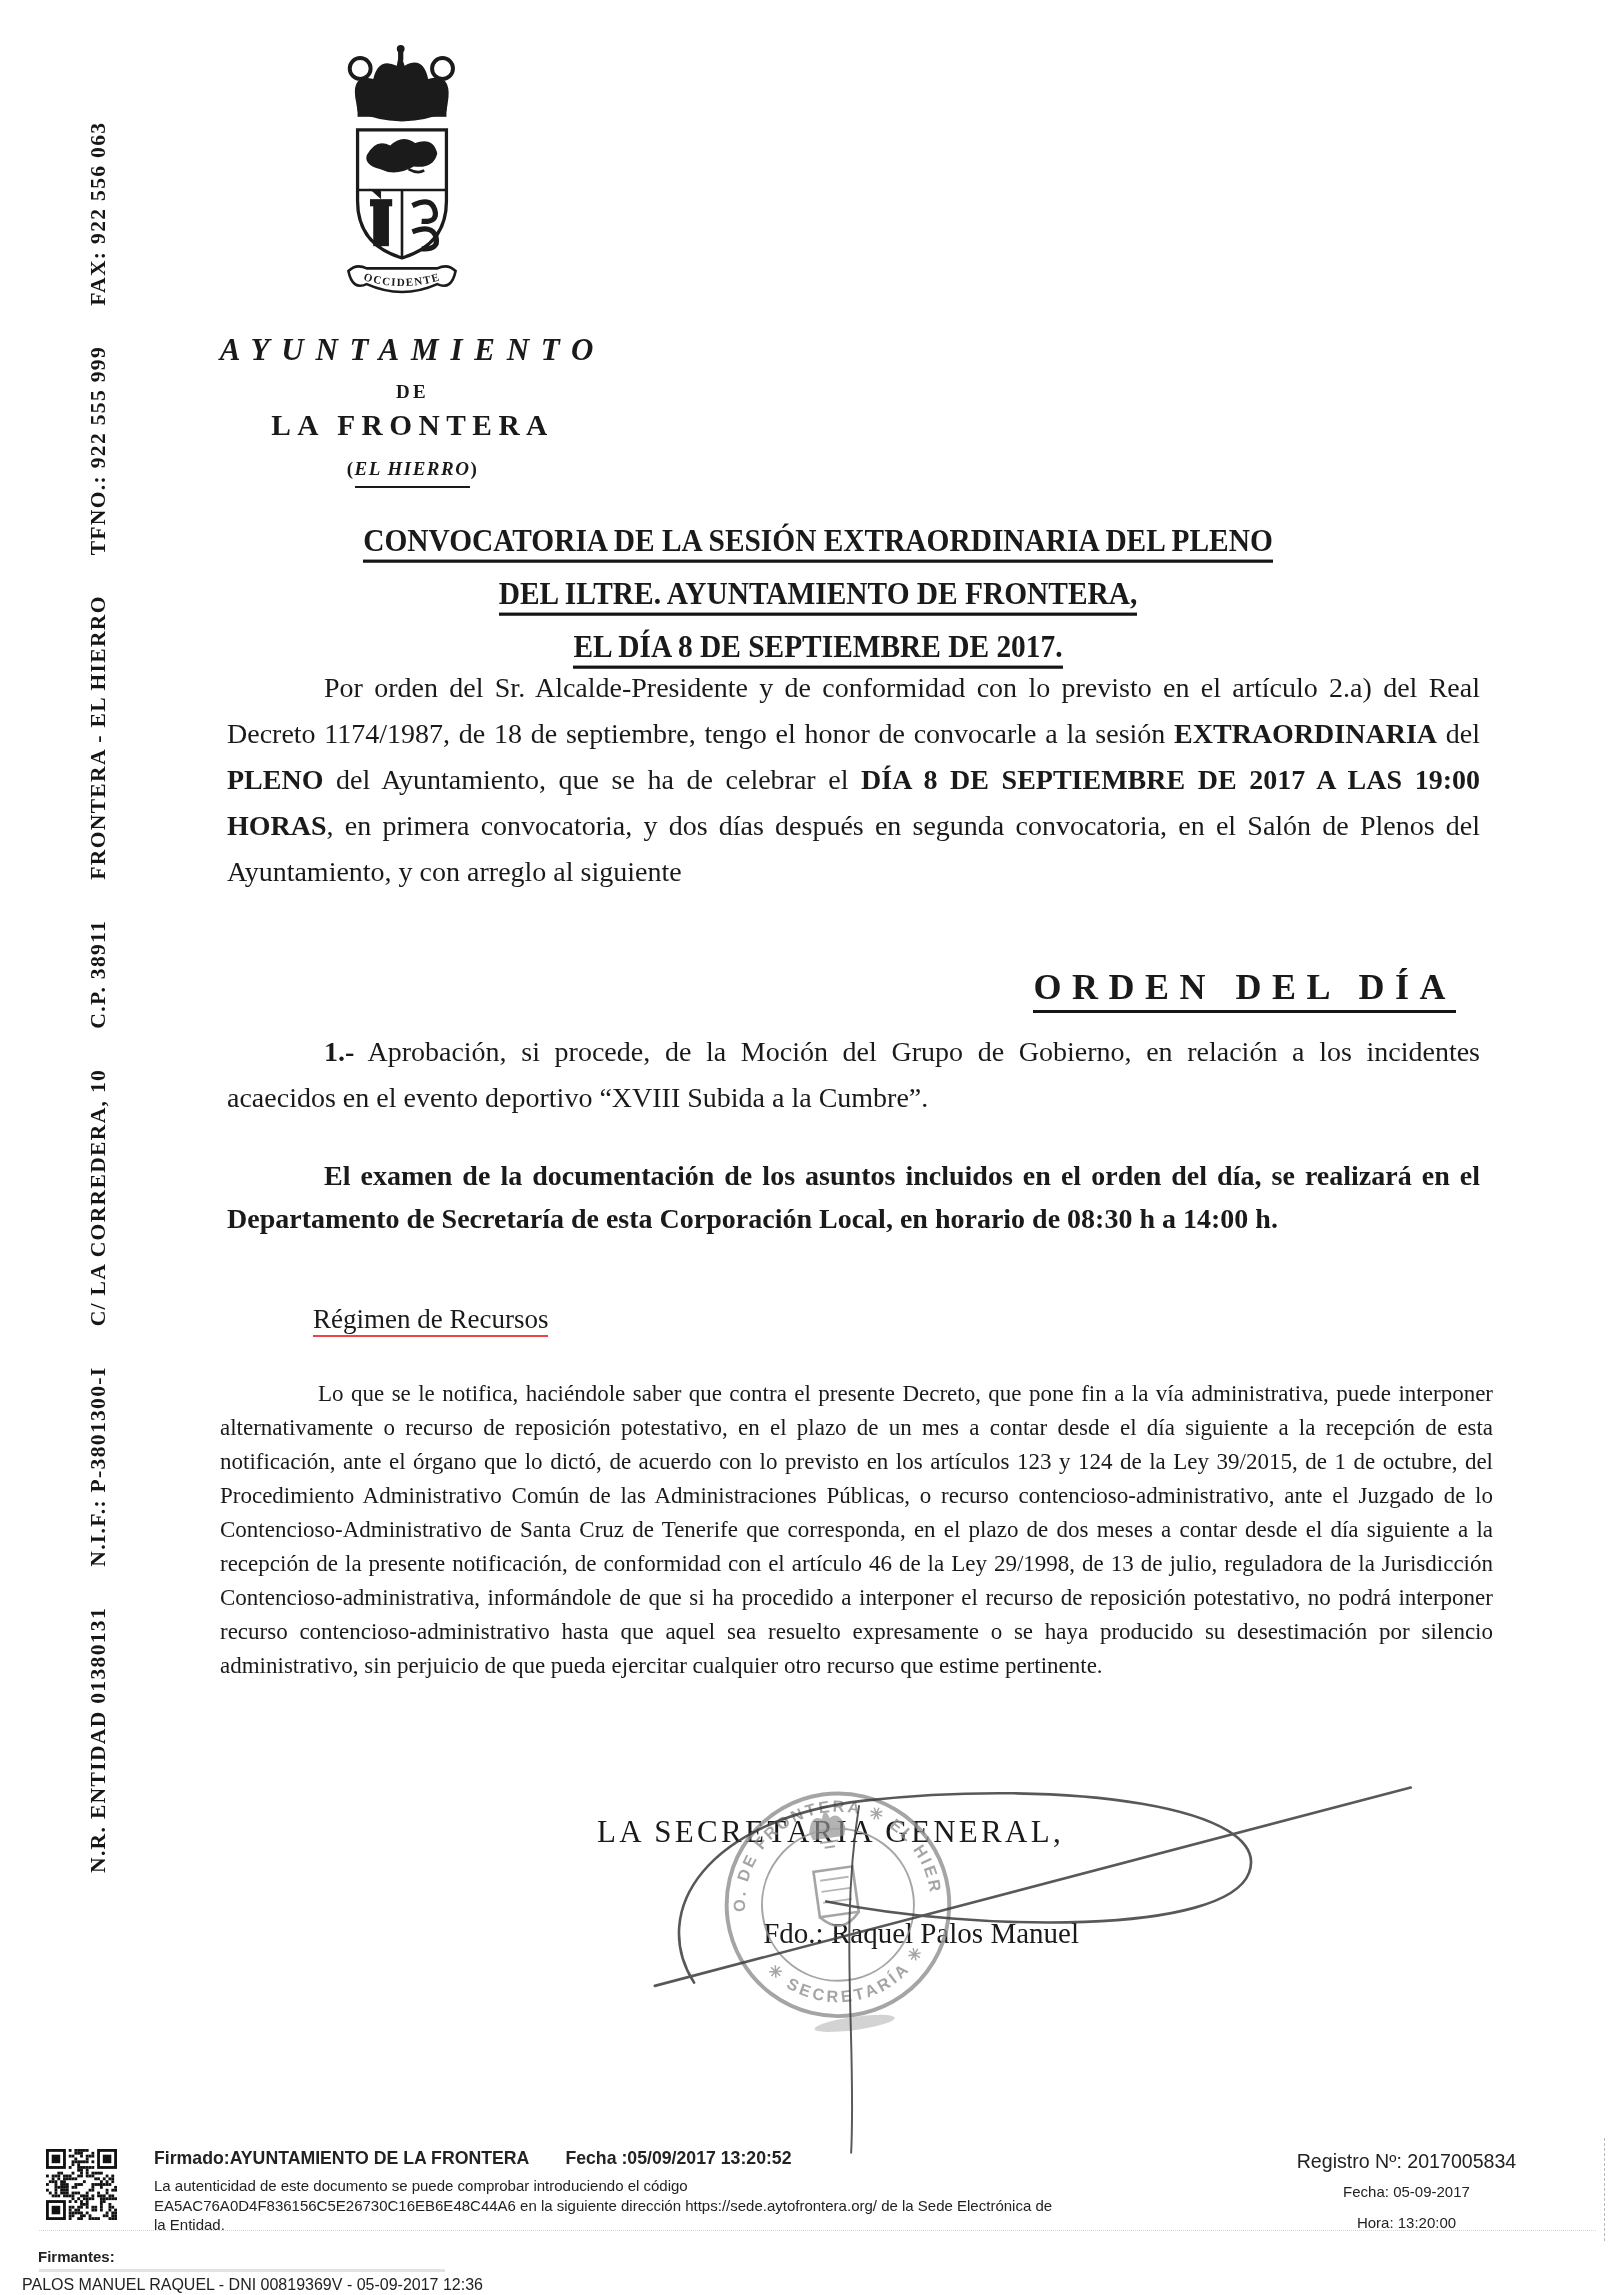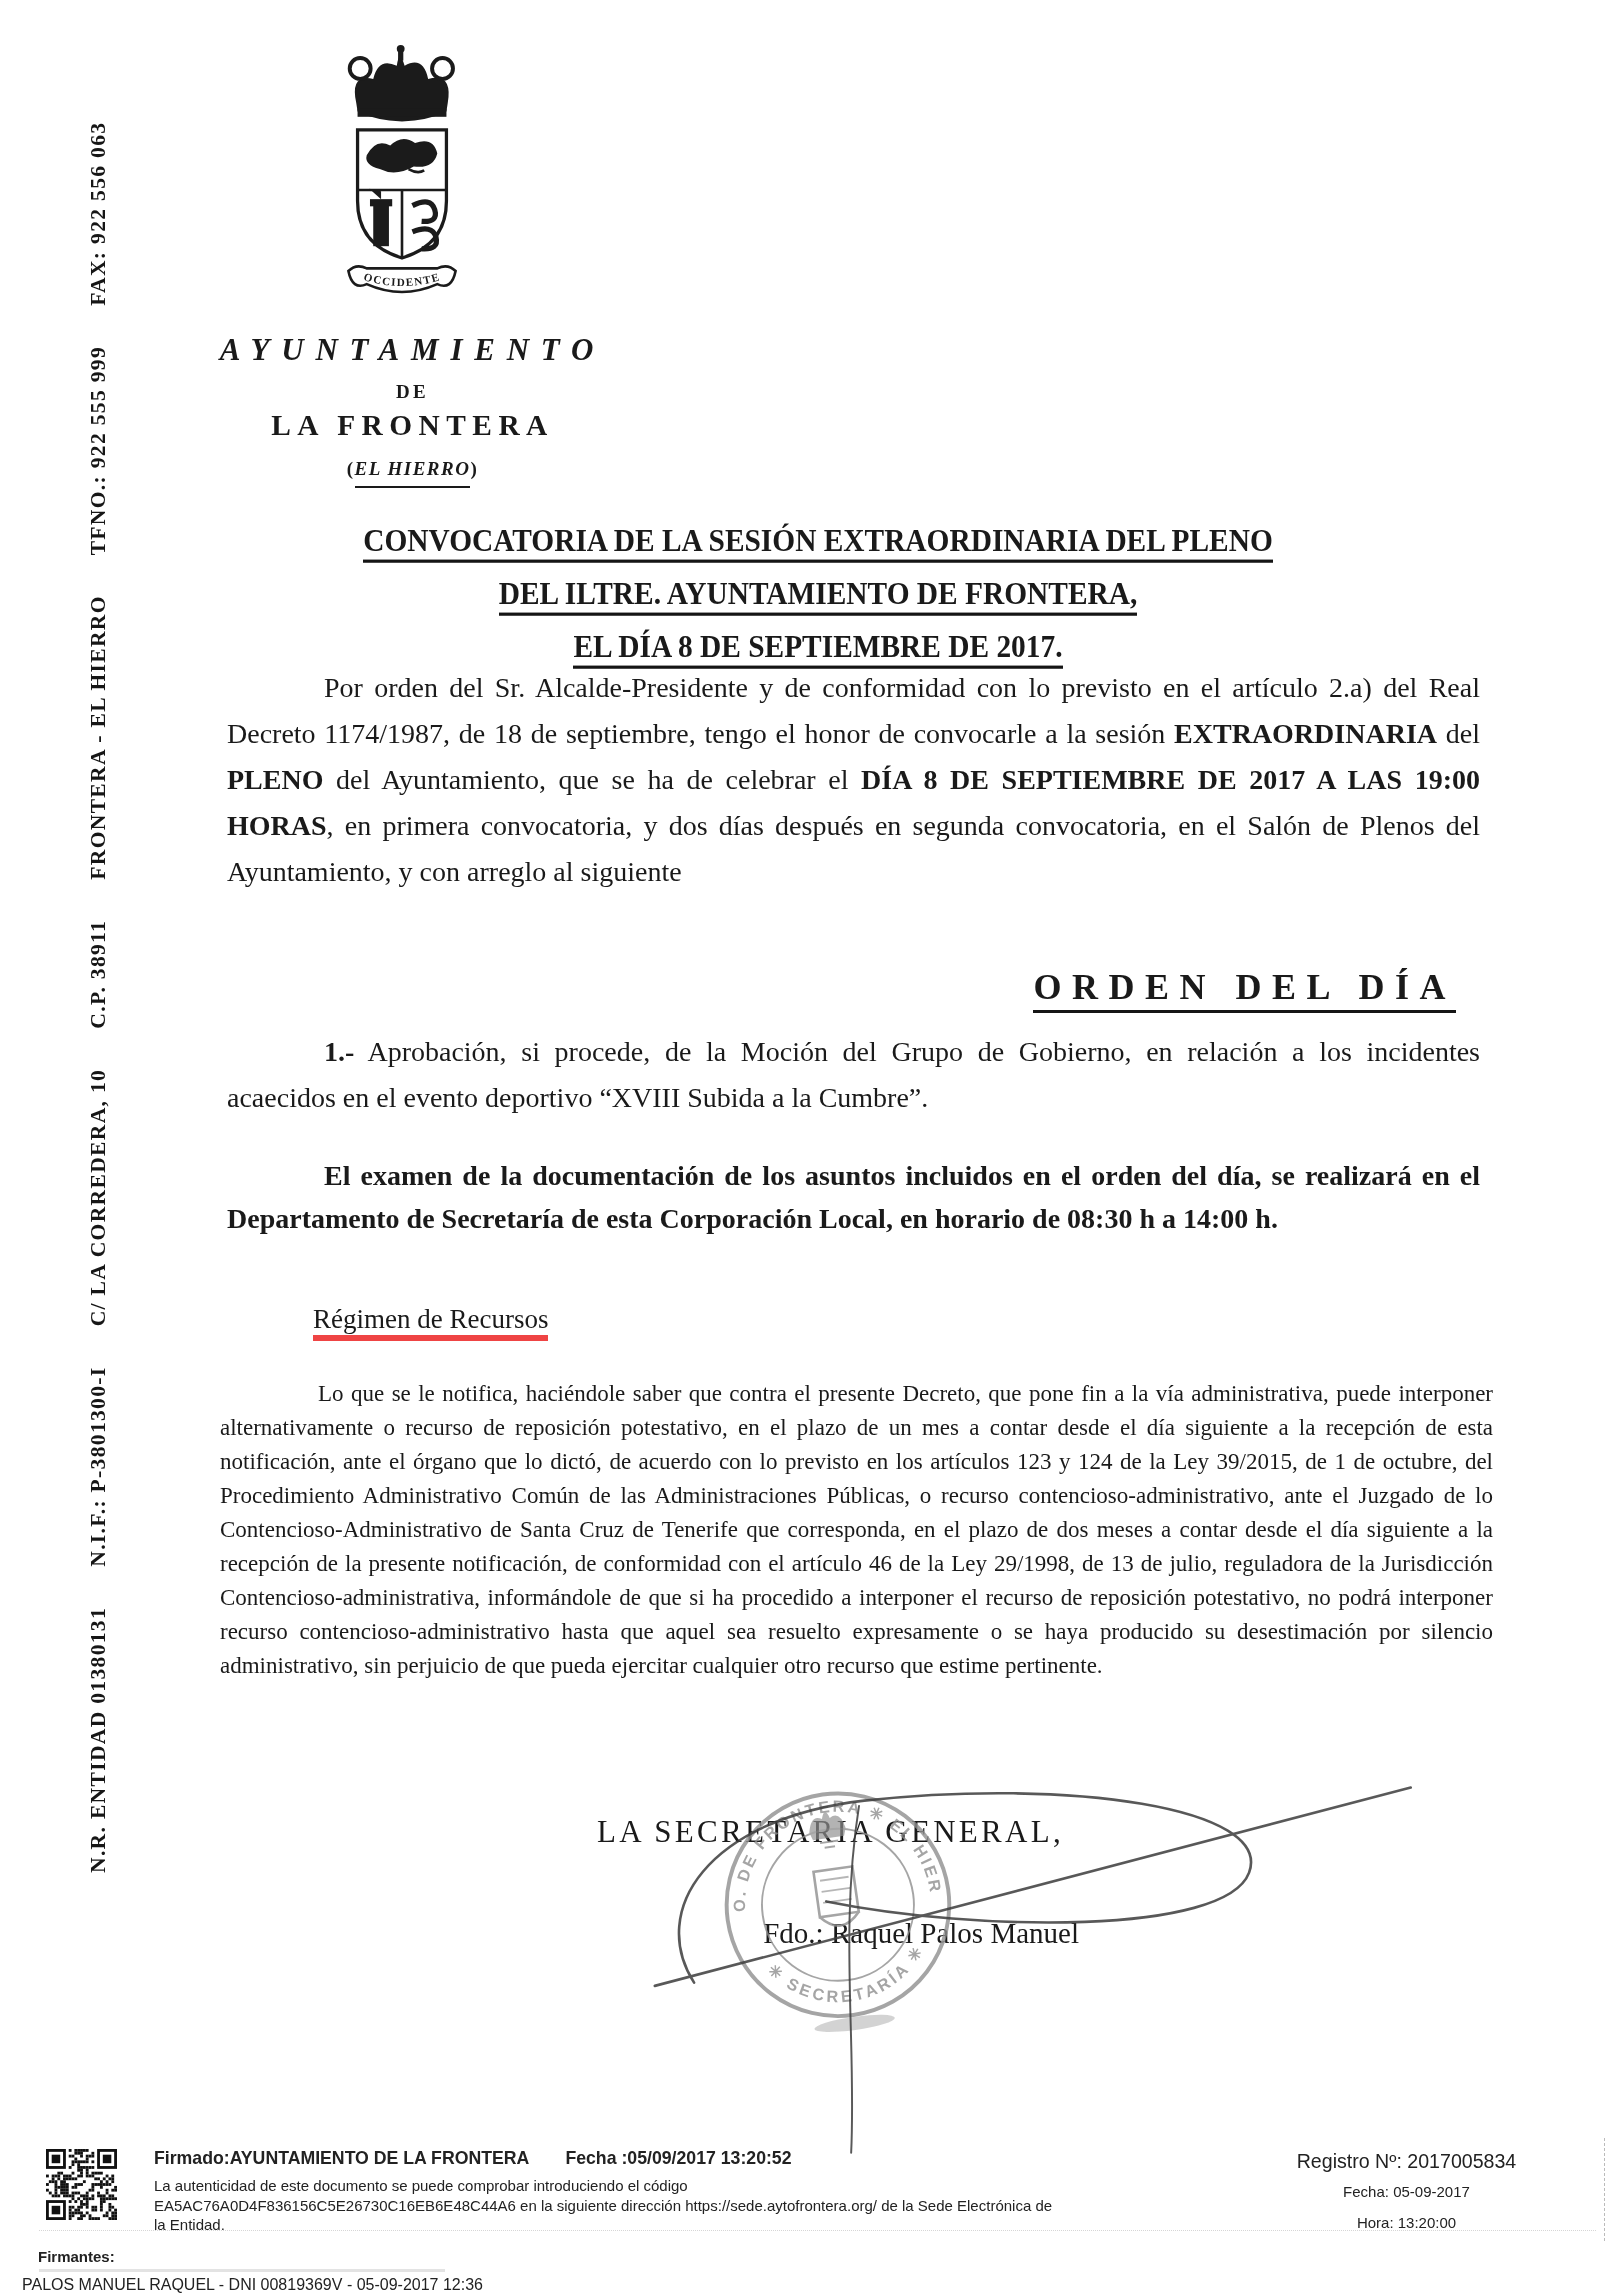--- a/index.html
+++ b/index.html
@@ -26,21 +26,21 @@
   .title-block .u{border-bottom:3.3px solid #151515;padding-bottom:2px;}
   
   .para{position:absolute;left:203px;width:1253px;text-align:justify;margin-left:24px;}
   .p-intro{top:665px;font-size:28px;line-height:46px;text-indent:97px;}
   .orden-head{position:absolute;left:203px;top:966px;width:1253px;text-align:right;
     font-weight:bold;font-size:36px;letter-spacing:10.5px;}
   .orden-head .u{border-bottom:3.9px solid #151515;padding-bottom:2.6px;}
   .p-item1{top:1029px;font-size:28px;line-height:46px;text-indent:97px;}
   .p-examen{top:1154px;font-size:28px;line-height:43px;text-indent:97px;font-weight:bold;}
   .recursos-head{position:absolute;left:313px;top:1304px;font-size:27px;}
-  .recursos-head .u{border-bottom:6px solid #ef4444;padding-bottom:1.3px;}
+  .recursos-head .u{border-bottom:2px solid #ef4444;padding-bottom:1.3px;}
   .p-recursos{top:1377px;left:196px;width:1273px;font-size:23px;line-height:34px;text-indent:98px;}
   
   .sig-role{position:absolute;left:582px;top:1814px;width:497px;text-align:center;
     font-weight:normal;font-size:31px;letter-spacing:3.3px;}
   .sig-fdo{position:absolute;left:582px;top:1917px;width:497px;text-align:right;font-size:29px;}
   .stamp-svg{position:absolute;left:700px;top:1764px;pointer-events:none;}
   .sign-svg{position:absolute;left:609px;top:1760px;pointer-events:none;}
   
   .f-sans{font-family:"Liberation Sans", sans-serif;color:#222;}
   .qr{position:absolute;left:46px;top:2149px;}

